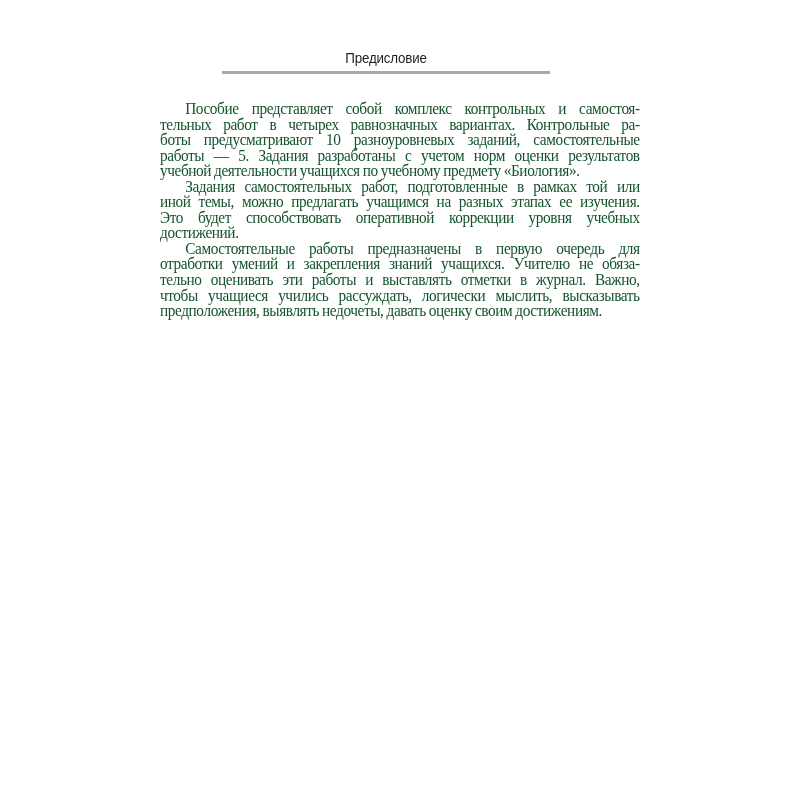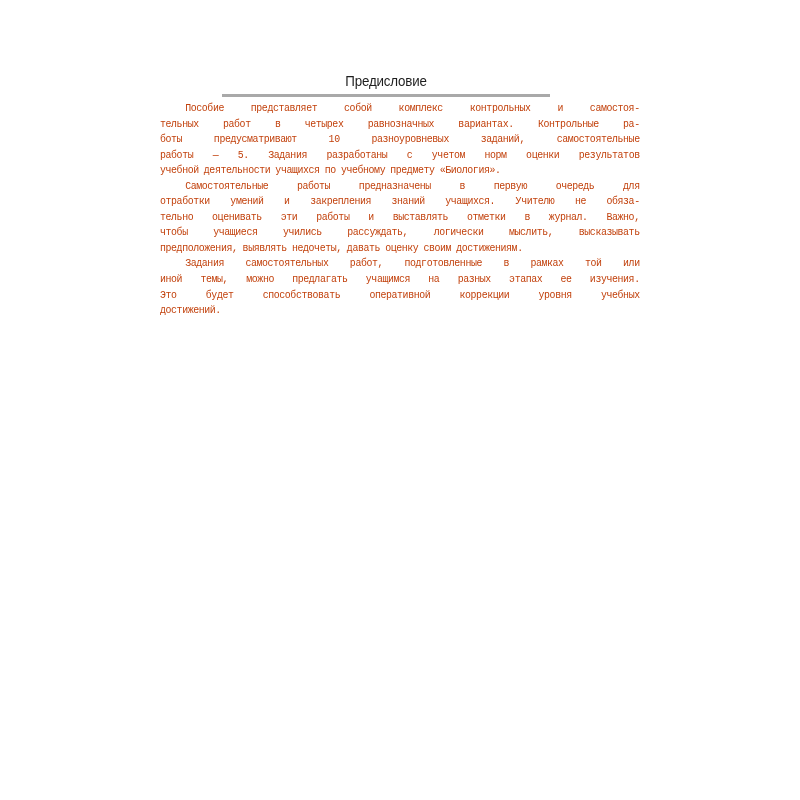--- a/index.html
+++ b/index.html
@@ -12,21 +12,20 @@
       height: 800px;
       position: relative;
       overflow: hidden;
     }
     .page-header {
       position: absolute;
       left: 222px;
       top: 44px;
       width: 328px;
       height: 32px;
-      margin-top: 23px;
     }
     .running-title {
       position: absolute;
       left: 0;
       right: 0;
       top: 5px;
       text-align: center;
       font-family: "Liberation Sans", sans-serif;
       font-size: 15.5px;
       color: #1e1e1e;
@@ -40,24 +39,24 @@
       right: 0;
       top: 27px;
       height: 3px;
       background: #a9a9a9;
     }
     .body-text {
       position: absolute;
       left: 160px;
       top: 101px;
       width: 480px;
-      font-family: Liberation Mono, monospace;
-      font-size: 11px;
+      font-family: Liberation Serif, serif;
+      font-size: 17px;
       line-height: 15.55px;
-      color: #c2410c;
+      color: #14532d;
     }
     .line {
       display: block;
       white-space: nowrap;
       text-align: justify;
       text-align-last: justify;
       height: 15.55px;
       letter-spacing: -0.45px;
       word-spacing: -0.5px;
       transform: scaleX(0.9);
@@ -82,25 +81,25 @@
 
 <div class="body-text">
   <div>
     <span class="line indent">Пособие представляет собой комплекс контрольных и самостоя-</span>
     <span class="line">тельных работ в четырех равнозначных вариантах. Контрольные ра-</span>
     <span class="line">боты предусматривают 10 разноуровневых заданий, самостоятельные</span>
     <span class="line">работы — 5. Задания разработаны с учетом норм оценки результатов</span>
     <span class="line last">учебной деятельности учащихся по учебному предмету «Биология».</span>
   </div>
   <div>
+    <span class="line indent">Задания самостоятельных работ, подготовленные в рамках той или</span>
+    <span class="line">иной темы, можно предлагать учащимся на разных этапах ее изучения.</span>
+    <span class="line">Это будет способствовать оперативной коррекции уровня учебных</span>
+    <span class="line last">достижений.</span>
+  </div>
+  <div>
     <span class="line indent">Самостоятельные работы предназначены в первую очередь для</span>
     <span class="line">отработки умений и закрепления знаний учащихся. Учителю не обяза-</span>
     <span class="line">тельно оценивать эти работы и выставлять отметки в журнал. Важно,</span>
     <span class="line">чтобы учащиеся учились рассуждать, логически мыслить, высказывать</span>
     <span class="line last">предположения, выявлять недочеты, давать оценку своим достижениям.</span>
   </div>
-  <div>
-    <span class="line indent">Задания самостоятельных работ, подготовленные в рамках той или</span>
-    <span class="line">иной темы, можно предлагать учащимся на разных этапах ее изучения.</span>
-    <span class="line">Это будет способствовать оперативной коррекции уровня учебных</span>
-    <span class="line last">достижений.</span>
-  </div>
 </div>
 
 </body></html>

